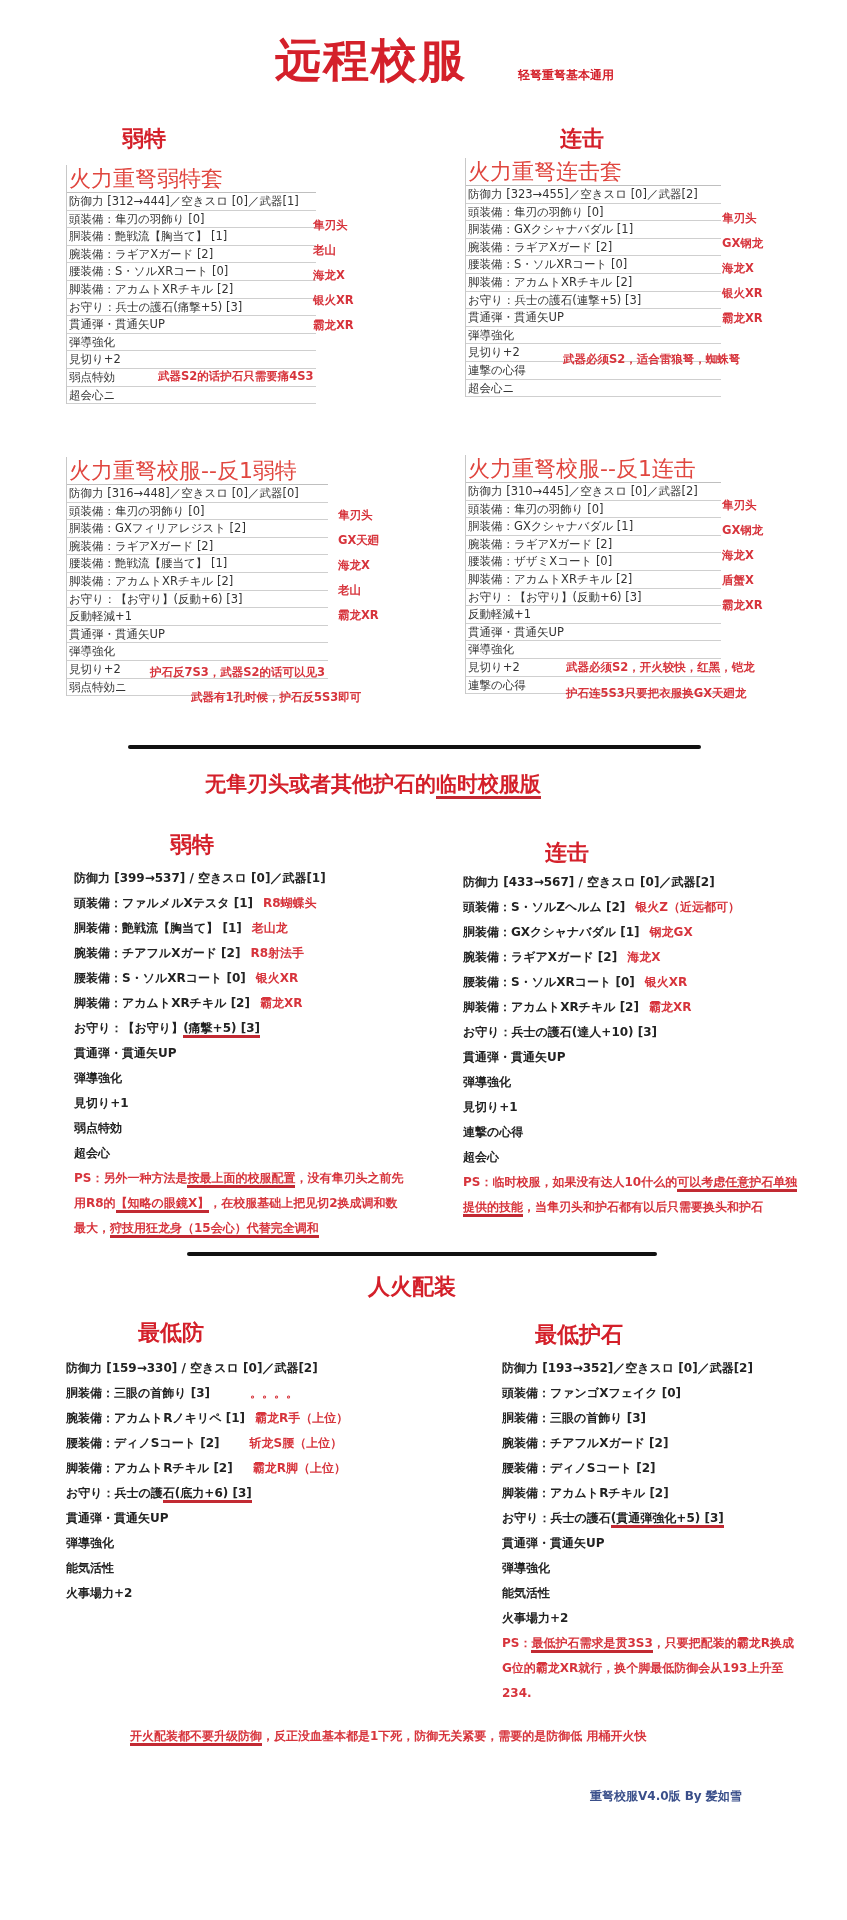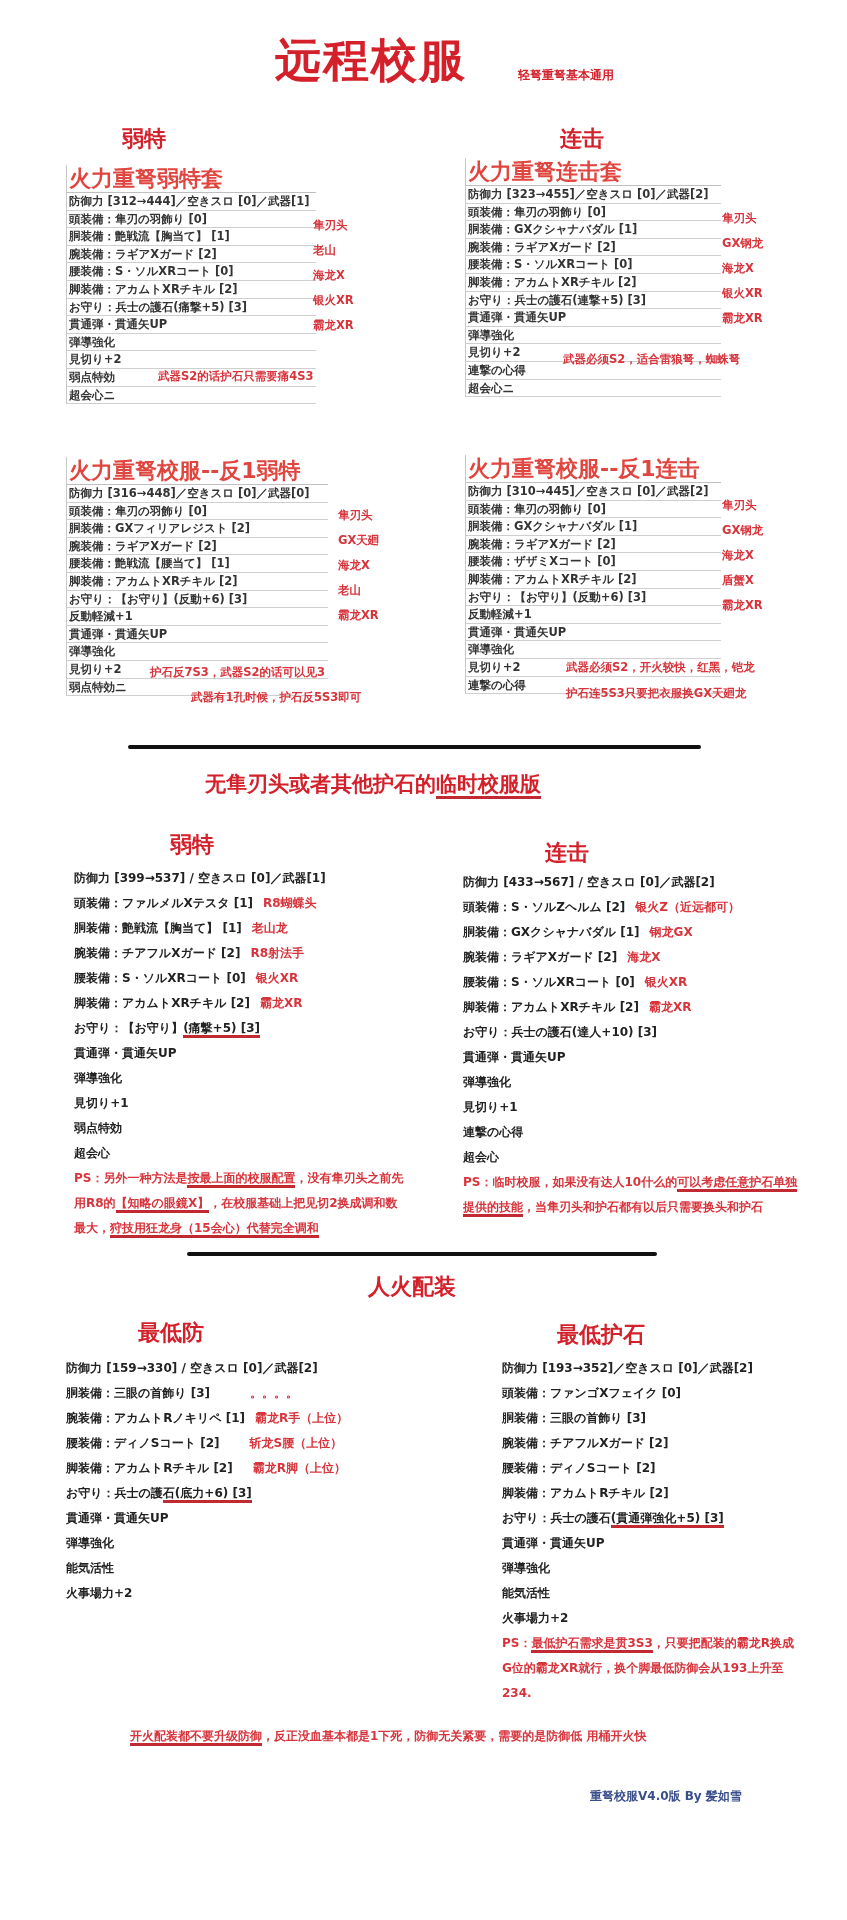--- a/index.html
+++ b/index.html
@@ -3,21 +3,21 @@
 <meta charset="utf-8">
 <style>
   * { box-sizing: border-box; margin: 0; padding: 0; }
   body { width: 847px; height: 1920px; background: #ffffff; position: relative; overflow: hidden;
          font-family: "DejaVu Sans", sans-serif; color: #222; }
   .abs { position: absolute; }
   .title-main { left: 275px; top: 30px; font-size: 46px; font-weight: bold; color: #d4202a; letter-spacing: 2px; }
   .subtitle { left: 518px; top: 67px; font-size: 12px; color: #d4202a; font-weight: bold; }
   .sec-head { font-size: 22px; font-weight: bold; color: #d4202a; }
   
-  .set { position: absolute; border-left: 1px solid #c8c8c8; font-weight: bold; }
+  .set { position: absolute; border-left: 1px solid #c8c8c8; }
   .set .set-title { font-size: 22px; color: #e0463f; height: 28px; line-height: 28px; border-bottom: 1px solid #bfbfbf; padding-left: 2px; }
   .set .row { font-size: 11.5px; height: 17.6px; line-height: 17px; border-bottom: 1px solid #cfcfcf; white-space: nowrap; padding-left: 2px; color: #333; }
   .tag { position: absolute; font-size: 11.5px; font-weight: bold; color: #d7343c; white-space: nowrap; }
   .divider { position: absolute; height: 4px; background: #111; border-radius: 2px; }
   
   .plain { position: absolute; }
   .plain .row { font-size: 12px; font-weight: bold; height: 25px; line-height: 25px; white-space: nowrap; color: #222; }
   .plain .row .rnote { color: #d7343c; margin-left: 10px; font-weight: bold; }
   .plain .ps { font-size: 12px; font-weight: bold; color: #d7343c; line-height: 25px; }
   .ul { border-bottom: 3px solid #c22a33; }
@@ -161,21 +161,21 @@
   <div class="row">見切り+1</div>
   <div class="row">連撃の心得</div>
   <div class="row">超会心</div>
   <div class="ps" style="width:340px;white-space:normal;"><span>PS：临时校服，如果没有达人10什么的</span><span class="ul">可以考虑任意护石单独提供的技能</span><span>，当隼刃头和护石都有以后只需要换头和护石</span></div>
 </div>
 
 <div class="divider" style="left:187px;top:1252px;width:470px;"></div>
 
 <div class="abs sec-head" style="left:368px;top:1272px;">人火配装</div>
 <div class="abs sec-head" style="left:138px;top:1318px;">最低防</div>
-<div class="abs sec-head" style="left:557px;top:1320px;">最低护石</div>
+<div class="abs sec-head" style="left:535px;top:1320px;">最低护石</div>
 
 <div class="plain" style="left:66px;top:1356px;width:400px;">
   <div class="row"><span>防御力 [159→330] / 空きスロ [0]／武器[2]</span><span class="rnote"></span></div>
   <div class="row"><span>胴装備：三眼の首飾り [3]</span><span class="rnote" style="margin-left:40px;">。。。。</span></div>
   <div class="row"><span>腕装備：アカムトRノキリペ [1]</span><span class="rnote">霸龙R手（上位）</span></div>
   <div class="row"><span>腰装備：ディノSコート [2]</span><span class="rnote" style="margin-left:30px;">斩龙S腰（上位）</span></div>
   <div class="row"><span>脚装備：アカムトRチキル [2]</span><span class="rnote" style="margin-left:20px;">霸龙R脚（上位）</span></div>
   <div class="row"><span>お守り：兵士の護</span><span class="ul">石(底力+6) [3]</span></div>
   <div class="row">貫通弾・貫通矢UP</div>
   <div class="row">弾導強化</div>

